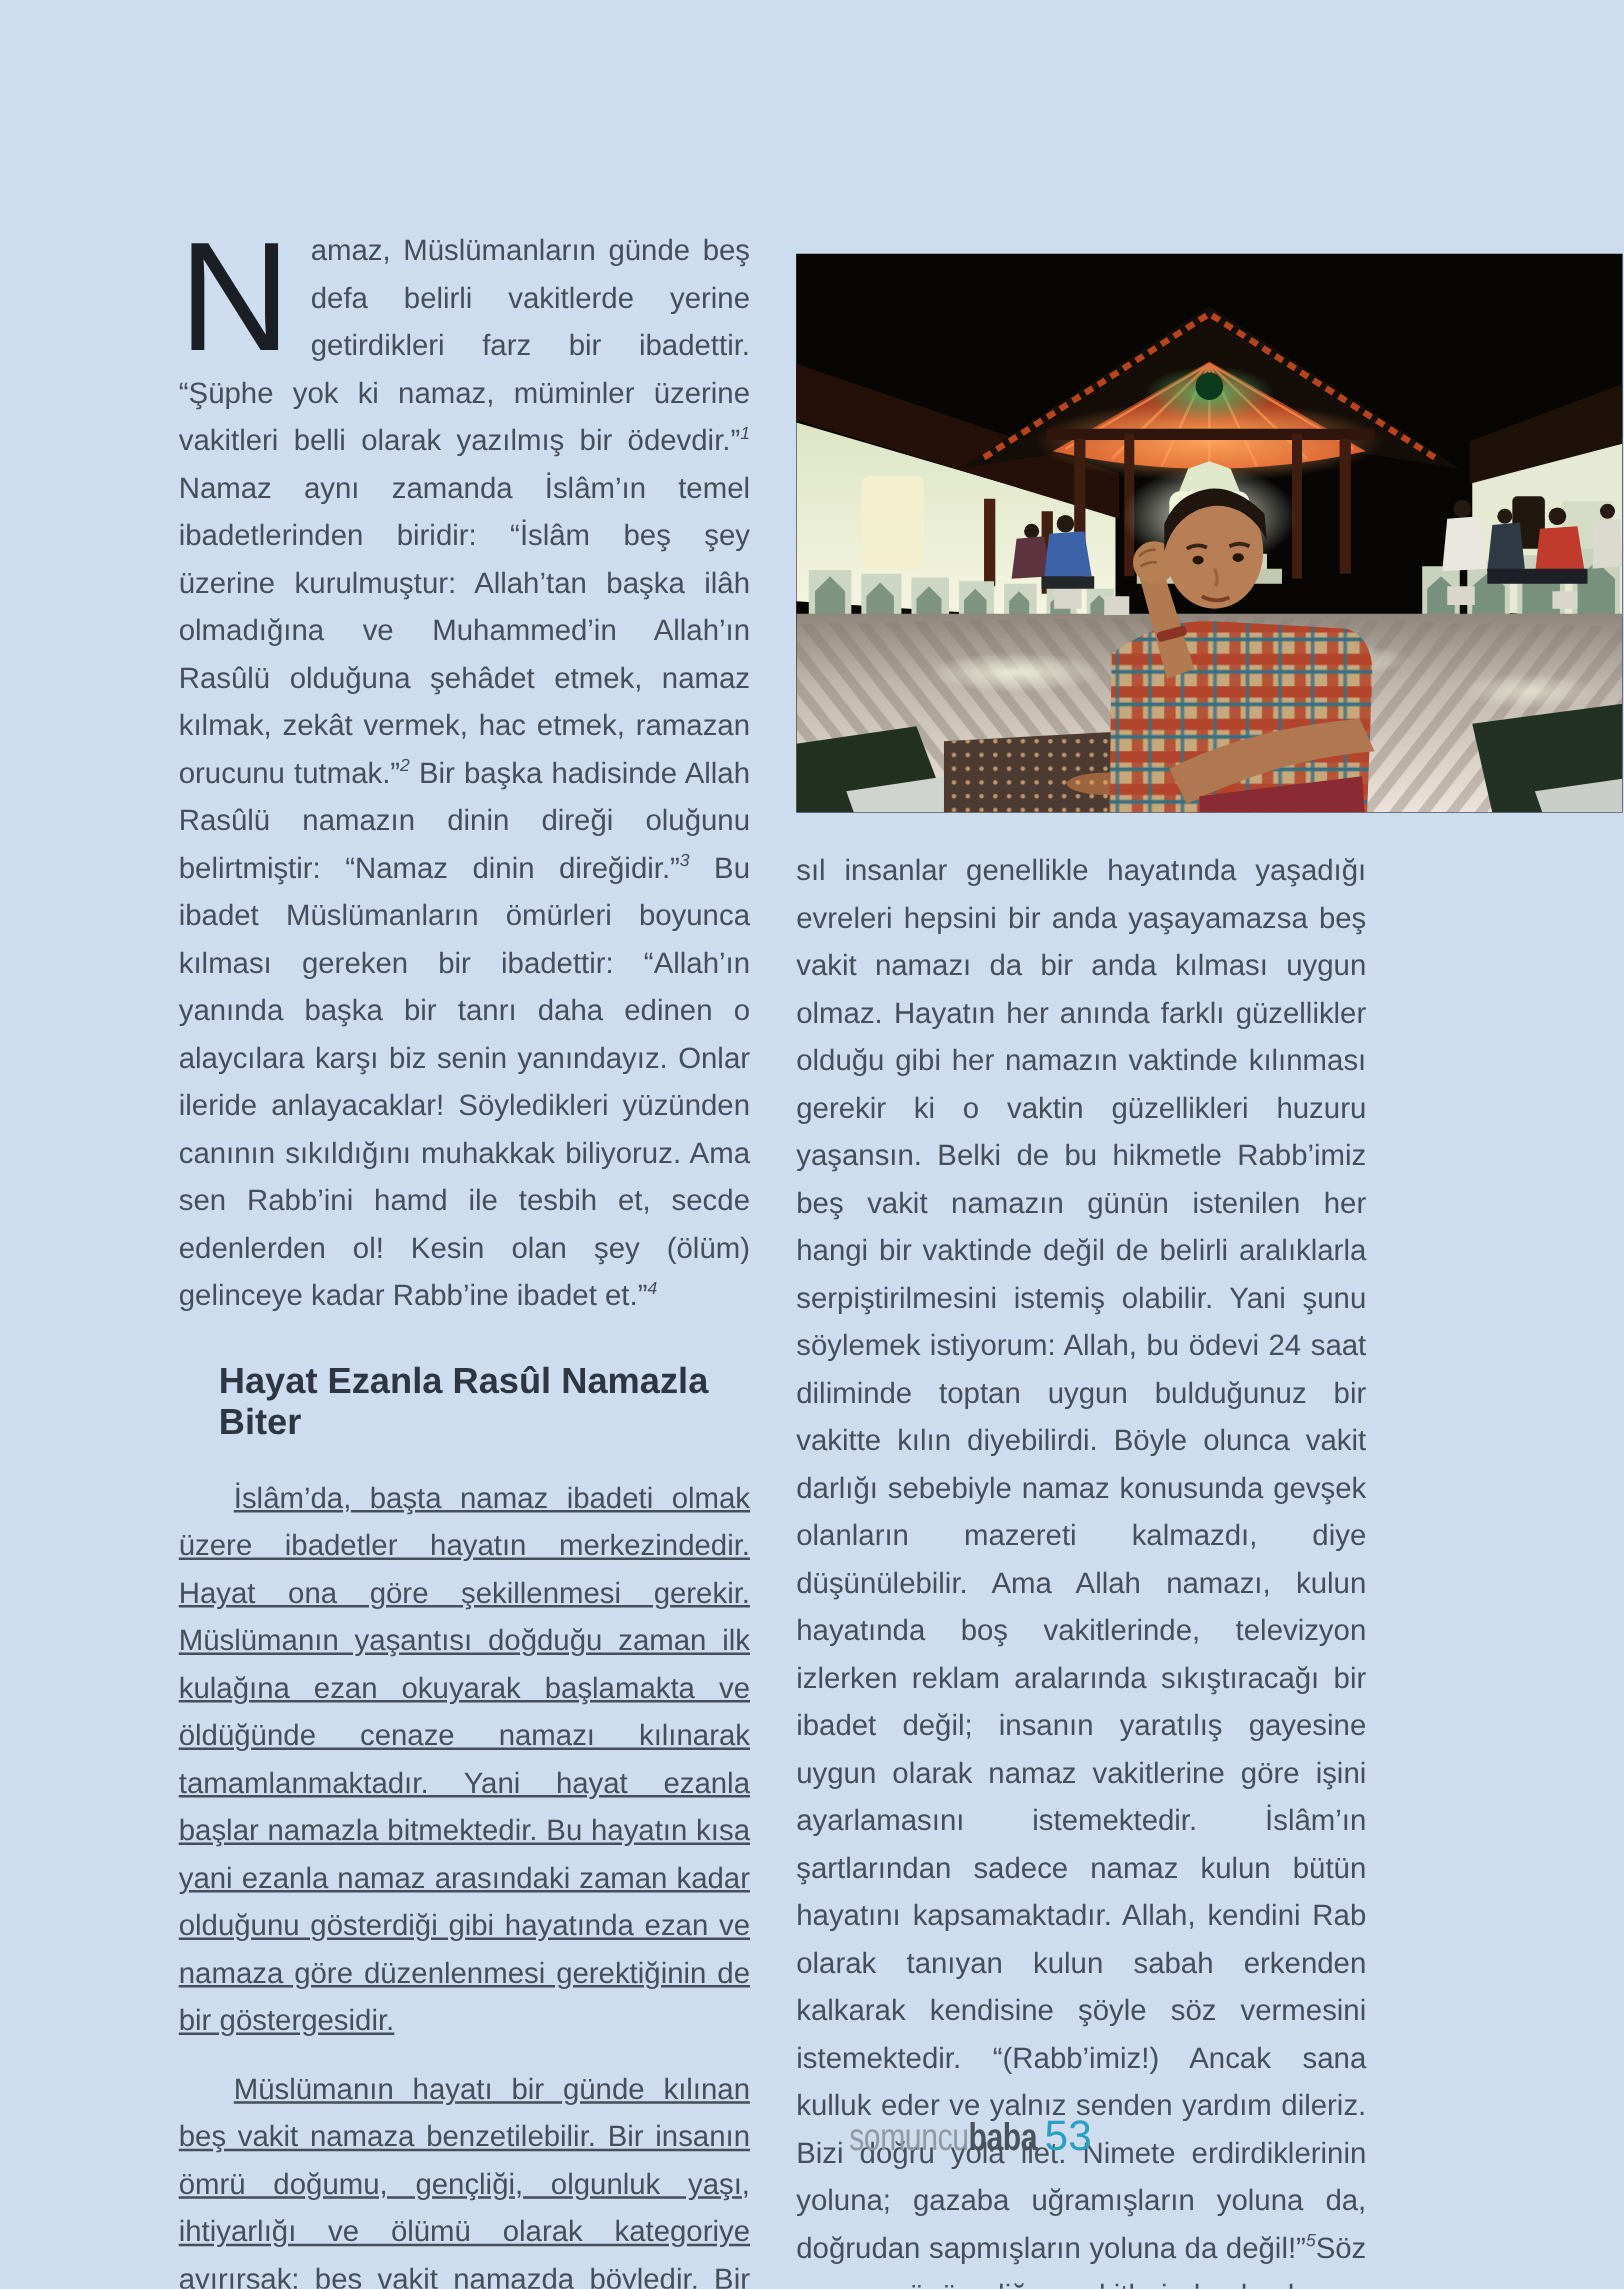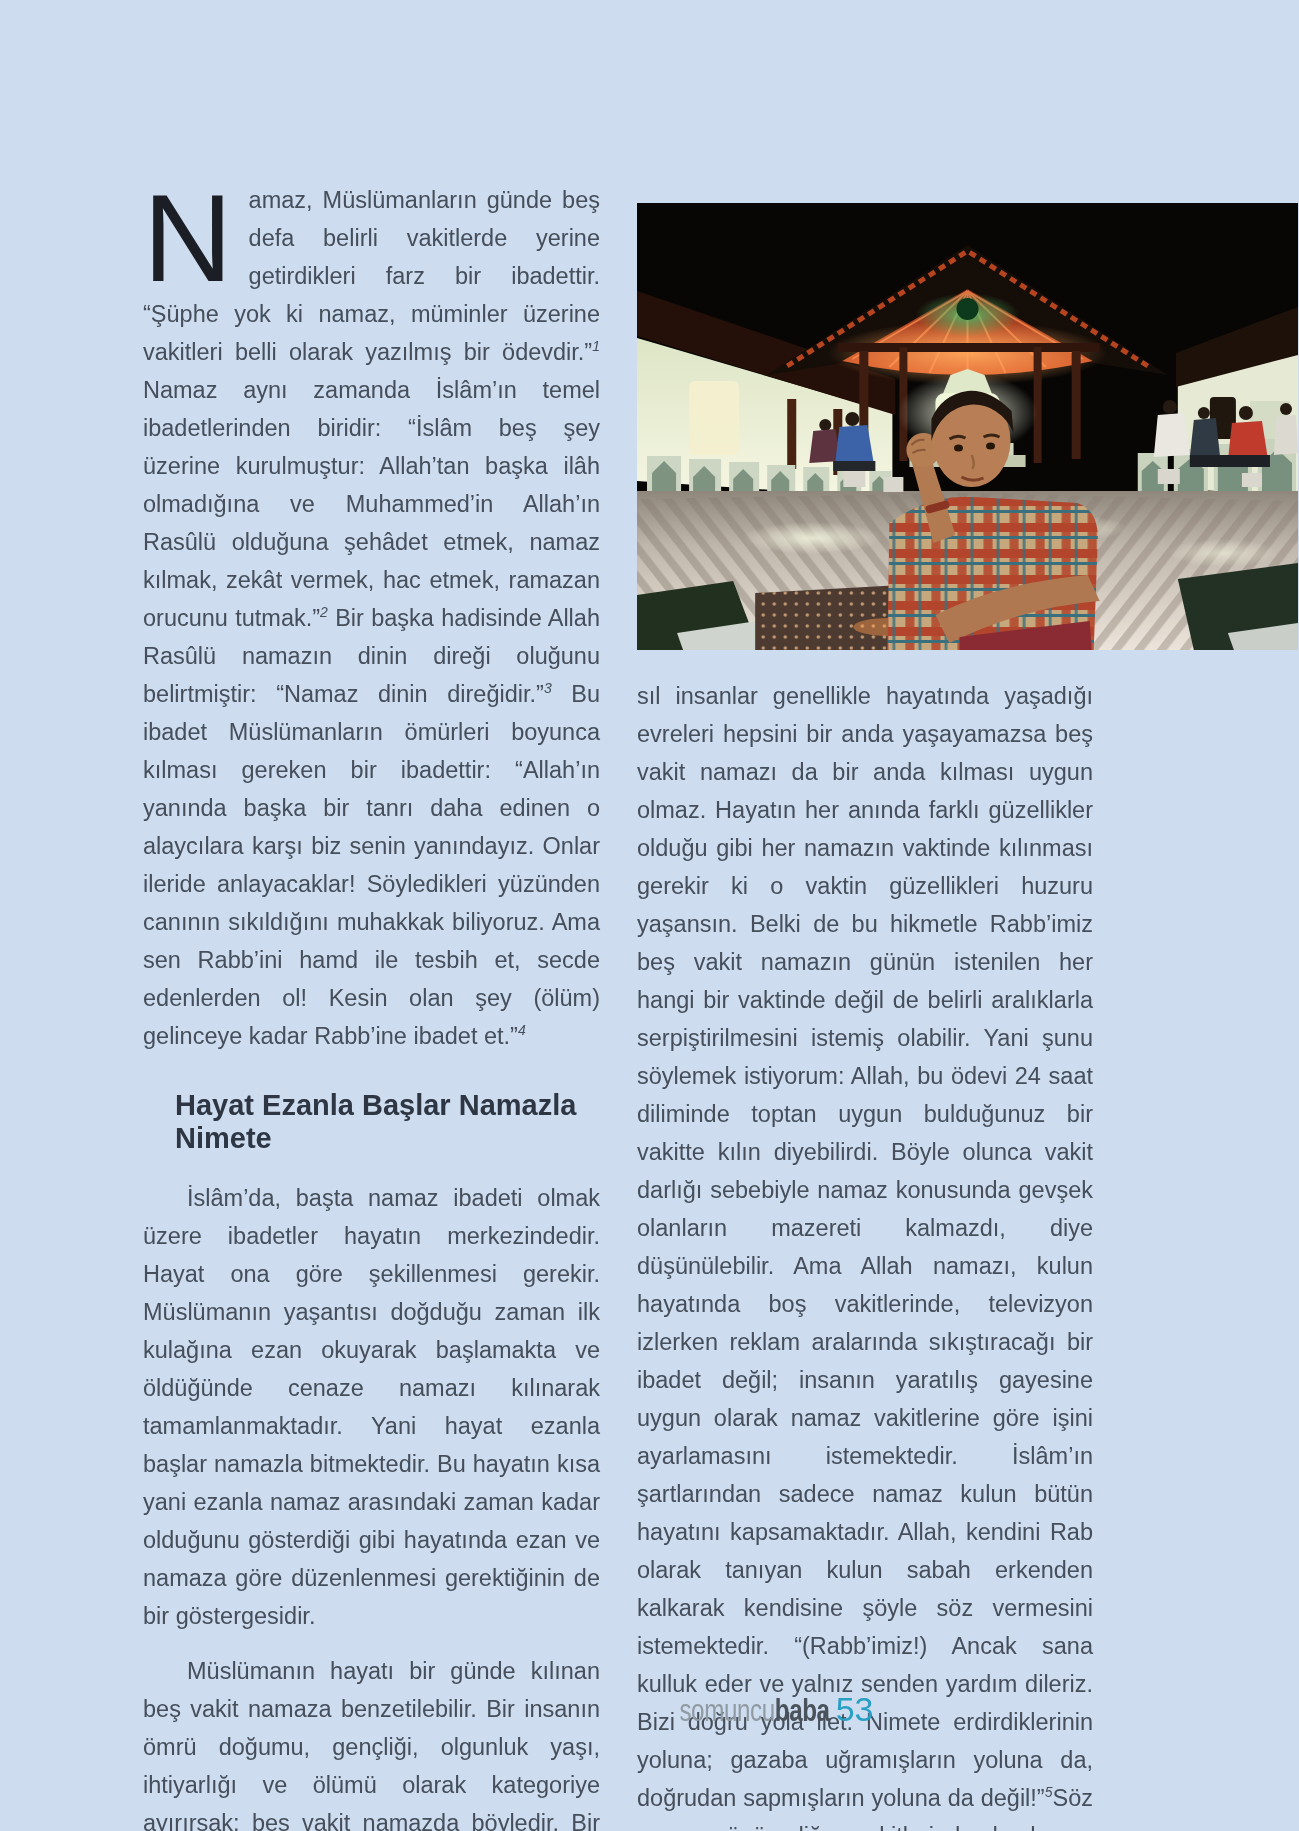--- a/index.html
+++ b/index.html
@@ -19,21 +19,21 @@
   .it{}
   sup.fn{font-style:italic;font-size:14px;line-height:0;vertical-align:super;}
   .dropcap{
     float:left;font-size:124px;line-height:98px;
     padding:8px 16px 0 0;color:#1b1e24;font-weight:400;
   }
   h2.section{
     font-size:29px;font-weight:700;color:#2d3642;
     margin:34px 0 24px 32px;letter-spacing:0;
   }
-  .indent{text-indent:44px;}
+  .indent{text-indent:44px;text-decoration:underline;}
   .photo{
     position:absolute;left:637px;top:203px;width:661px;height:447px;
     overflow:hidden;background:#070605;
   }
   .photo svg{display:block;width:100%;height:100%;}
   .footer{
     position:absolute;left:637px;top:1690px;width:458px;
     text-align:left;white-space:nowrap;
   }
   .brand{
@@ -42,21 +42,21 @@
   }
   .brand-light{color:#909aa2;font-weight:400;}
   .brand-bold{color:#4a525b;font-weight:700;}
   .pagenum{color:#2a9fc4;font-size:34px;font-weight:400;margin-left:6px;}
 </style>
 </head>
 <body>
 
 <div class="col-left">
   <p class="body"><span class="dropcap">N</span><span><span>amaz, Müslümanların günde beş defa belirli vakitlerde yerine getirdikleri farz bir ibadettir. </span><span class="it">“Şüphe yok ki namaz, müminler üzerine vakitleri belli olarak yazılmış bir ödevdir.”</span><sup class="fn">1</sup><span> Namaz aynı zamanda İslâm’ın temel ibadetlerinden biridir: </span><span class="it">“İslâm beş şey üzerine kurulmuştur: Allah’tan başka ilâh olmadığına ve Muhammed’in Allah’ın Rasûl</span><span>ü olduğuna şehâdet </span><span class="it">etmek, namaz kılmak, zekât vermek, hac etmek, ramazan orucunu tutmak.”</span><sup class="fn">2</sup><span> Bir başka hadisinde Allah Rasûlü namazın dinin direği oluğunu belirtmiştir: </span><span class="it">“Namaz dinin direğidir.”</span><sup class="fn">3</sup><span> Bu ibadet Müslümanların ömürleri boyunca kılması gereken bir ibadettir: </span><span class="it">“Allah’ın yanında başka bir tanrı daha edinen o alaycılara karşı biz senin yanındayız. Onlar ileride anlayacaklar! Söyledikleri yüzünden canının sıkıldığını muhakkak biliyoruz. Ama sen Rabb’ini hamd ile tesbih et, secde edenlerden ol! Kesin olan şey (ölüm) gelinceye kadar Rabb’ine ibadet et.”</span><sup class="fn">4</sup></span></p>
-  <h2 class="section">Hayat Ezanla Başlar Namazla Nimete</h2>
+  <h2 class="section">Hayat Ezanla Rasûl Namazla Biter</h2>
   <p class="body indent">İslâm’da, başta namaz ibadeti olmak üzere ibadetler hayatın merkezindedir. Hayat ona göre şekillenmesi gerekir. Müslümanın yaşantısı doğduğu zaman ilk kulağına ezan okuyarak başlamakta ve öldüğünde cenaze namazı kılınarak tamamlanmaktadır. Yani hayat ezanla başlar namazla bitmektedir. Bu hayatın kısa yani ezanla namaz arasındaki zaman kadar olduğunu gösterdiği gibi hayatında ezan ve namaza göre düzenlenmesi gerektiğinin de bir göstergesidir.</p>
   <p class="body indent">Müslümanın hayatı bir günde kılınan beş vakit namaza benzetilebilir. Bir insanın ömrü doğumu, gençliği, olgunluk yaşı, ihtiyarlığı ve ölümü olarak kategoriye ayırırsak; beş vakit namazda böyledir. Bir günde Müslüman sabah namazıyla doğumu, öğle namazıyla gençliği, ikindi namazıyla olgunluk yaşı, akşam namazıyla ihtiyarlığı ve yatsı namazıyla ölüm halini yaşamaktadır. Yani Müslüman her gün hayata yeniden gözlerini açmakta hayatında yaşadığı evreleri beş vakit namazıyla yaşamaktadır. Na-</p>
 </div>
 
 <div class="photo" role="img" aria-label="Night photo of a mosque ablution courtyard: a young boy in a plaid shirt raises his fist in the foreground while men sit near an illuminated pavilion with red and green lights over a striped marble floor">
   <svg viewBox="0 0 660 447" preserveAspectRatio="none">
     <defs>
       <linearGradient id="floorG" x1="0" y1="0" x2="0" y2="1">
         <stop offset="0" stop-color="#8f867c"></stop>
           <stop offset="0.35" stop-color="#c0b7ac"></stop>

